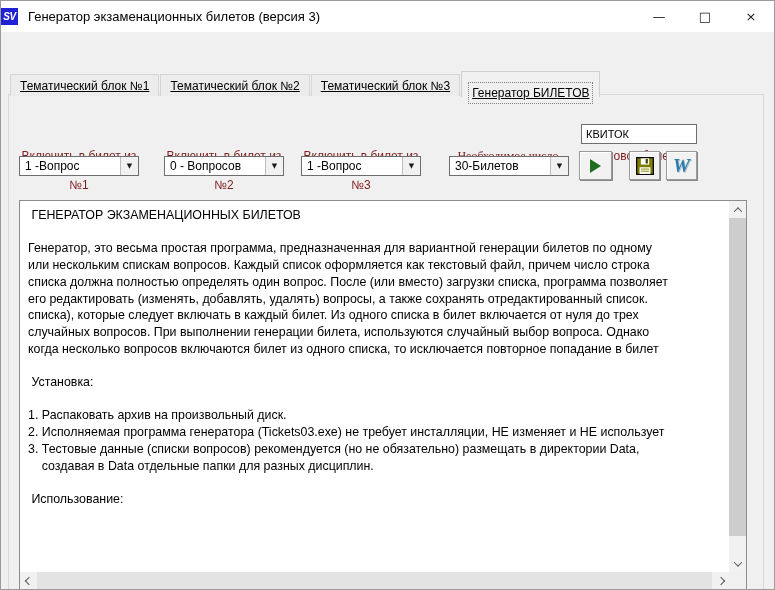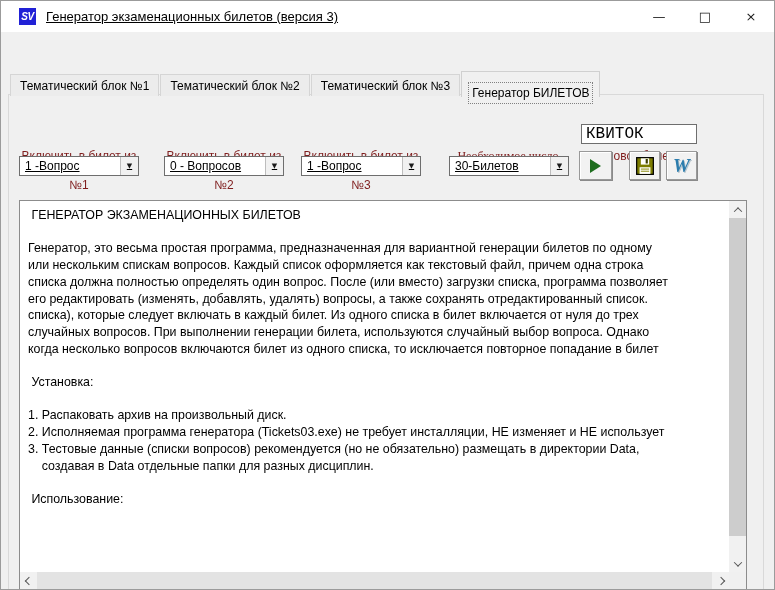--- a/index.html
+++ b/index.html
@@ -16,37 +16,37 @@
     border: 1px solid #9b9b9b;
     overflow: hidden;
   }
   
   .titlebar {
     position: absolute; top: 0; left: 0; right: 0; height: 31px;
     background: #ffffff;
     display: flex; align-items: center;
   }
   .app-icon {
-    width: 17px; height: 17px; margin-left: 18px;
+    width: 17px; height: 17px; margin-left: 0;
     background: #2121d6; color: #fff;
     font-size: 10px; font-weight: bold; font-style: italic;
     display: flex; align-items: center; justify-content: center;
     letter-spacing: -0.5px;
   }
-  .title-text { margin-left: 10px; font-size: 13px; color: #000; text-decoration: underline; }
+  .title-text { margin-left: 10px; font-size: 13px; color: #000; }
   .win-btns { margin-left: auto; display: flex; height: 100%; }
   .win-btn {
     width: 46px; height: 100%;
     display: flex; align-items: center; justify-content: center;
     font-size: 13px; color: #1a1a1a; font-family: "DejaVu Sans", sans-serif;
   }
   
   .app-body { position: absolute; top: 31px; left: 0; right: 0; bottom: 0; background: #f0f0f0; }
   
-  .tabstrip { position: absolute; left: 9px; top: 39px; display: flex; align-items: flex-end; z-index: 5; }
+  .tabstrip { position: absolute; left: 9px; top: 39px; display: flex; align-items: flex-end; z-index: 5; text-decoration: underline; }
   .tab {
     height: 22px; padding: 0 9px;
     background: #ececec;
     border: 1px solid #d5d5d5;
     border-bottom: none;
     display: flex; align-items: center;
     font-size: 12px; color: #000;
     margin-right: 1px;
   }
   .tab.active {
@@ -69,34 +69,34 @@
     position: absolute; top: 76px; width: 124px;
     font-size: 12px; line-height: 14.5px; color: #7f1d1d;
     text-align: center; z-index: 2; margin-top: 41px;
   }
   .ctl-label.left-align { text-align: left; width: 130px; }
   
   .combo {
     position: absolute; top: 124px; width: 120px; height: 20px;
     background: #fff; border: 1px solid #6e6e6e;
     display: flex; align-items: center;
-    font-size: 12px; padding-left: 5px; z-index: 2; text-decoration: underline;
+    font-size: 12px; padding-left: 5px; z-index: 2;
   }
   .combo-arrow-btn {
     margin-left: auto; width: 18px; height: 18px;
     background: #f1f1f1; border-left: 1px solid #bdbdbd;
     display: flex; align-items: center; justify-content: center;
   }
   .combo-arrow-glyph { font-size: 7px; color: #1a1a1a; font-family: "DejaVu Sans", sans-serif; }
   
   .text-input {
     position: absolute; left: 580px; top: 92px; width: 116px; height: 20px;
     border: 1px solid #6e6e6e; background: #fff;
-    font-size: 16px; padding: 0 4px; z-index: 2;
-    font-family: Liberation Mono, monospace;
+    font-size: 11px; padding: 0 4px; z-index: 2;
+    font-family: Liberation Sans, sans-serif;
   }
   
   .tool-btn {
     position: absolute; top: 119px; width: 33px; height: 29px;
     background: #f2f2f2;
     border: 1px solid #999999;
     box-shadow: inset 1px 1px 0 #ffffff, 1px 1px 0 #8a8a8a;
     display: flex; align-items: center; justify-content: center;
     z-index: 2; cursor: pointer;
   }
@@ -229,21 +229,21 @@
     </div>
     <div class="tool-btn" style="left:665px; width:31px;">
       <span class="w-glyph">W</span>
     </div>
 
     <div class="memo">
       <div class="memo-text">
         <div class="memo-line"> ГЕНЕРАТОР ЭКЗАМЕНАЦИОННЫХ БИЛЕТОВ</div>
         <div class="memo-line"></div>
         <div class="memo-line">Генератор, это весьма простая программа, предназначенная для вариантной генерации билетов по одному</div>
-        <div class="memo-line">или нескольким спискам вопросов. Каждый список оформляется как текстовый файл, причем одна строка</div>
+        <div class="memo-line">или нескольким спискам вопросов. Каждый список оформляется как текстовый файл, причем число строка</div>
         <div class="memo-line">списка должна полностью определять один вопрос. После (или вместо) загрузки списка, программа позволяет</div>
         <div class="memo-line">его редактировать (изменять, добавлять, удалять) вопросы, а также сохранять отредактированный список.</div>
         <div class="memo-line">списка), которые следует включать в каждый билет. Из одного списка в билет включается от нуля до трех</div>
         <div class="memo-line">случайных вопросов. При выполнении генерации билета, используются случайный выбор вопроса. Однако</div>
         <div class="memo-line">когда несколько вопросов включаются билет из одного списка, то исключается повторное попадание в билет</div>
         <div class="memo-line"></div>
         <div class="memo-line"> Установка:</div>
         <div class="memo-line"></div>
         <div class="memo-line">1. Распаковать архив на произвольный диск.</div>
         <div class="memo-line">2. Исполняемая программа генератора (Tickets03.exe) не требует инсталляции, НЕ изменяет и НЕ использует</div>

